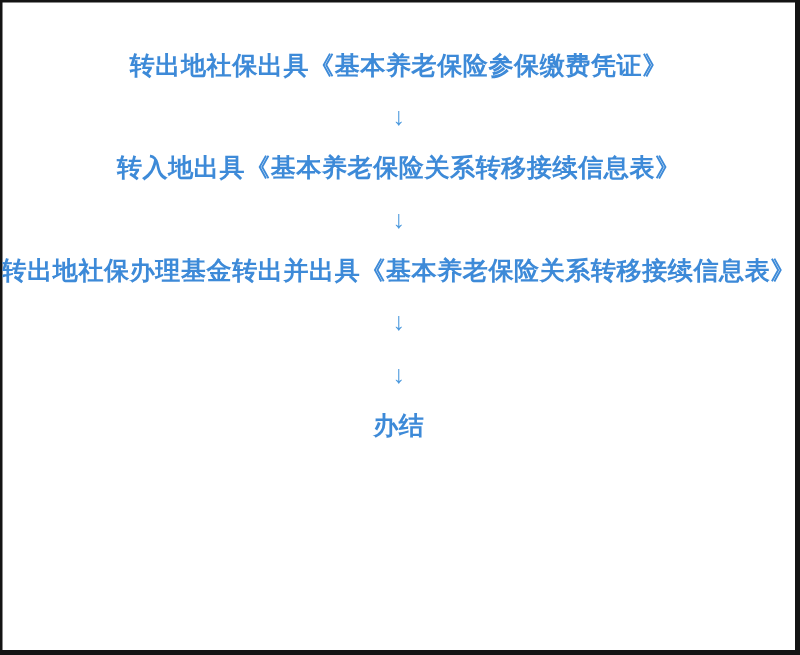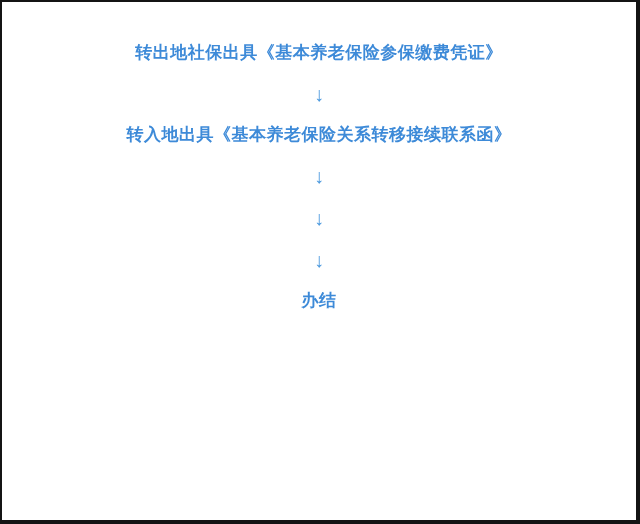--- a/index.html
+++ b/index.html
@@ -21,21 +21,21 @@
   }
   .flowchart {
     display: flex;
     flex-direction: column;
     align-items: center;
     gap: 22px;
     padding-top: 42px;
   }
   .flow-step {
     color: #3d8ad8;
-    font-size: 17px;
+    font-size: 20px;
     font-weight: bold;
     letter-spacing: 0.5px;
     line-height: 18px;
     text-align: center;
     white-space: nowrap;
   }
   .flow-arrow {
     color: #4d9ade;
     font-size: 20px;
     font-weight: bold;
@@ -46,24 +46,25 @@
 </head>
 <body>
 
 <div class="page-frame">
   <div class="flowchart">
 
     <div class="flow-step">转出地社保出具《基本养老保险参保缴费凭证》</div>
 
     <div class="flow-arrow">↓</div>
 
-    <div class="flow-step">转入地出具《基本养老保险关系转移接续联系函》</div>
+    <div class="flow-step">转入地出具《基本养老保险关系转移接续信息表》</div>
 
     <div class="flow-arrow">↓</div>
 
+    <div class="flow-step">转出地社保办理基金转出并出具《基本养老保险关系转移接续信息表》</div>
 
     <div class="flow-arrow">↓</div>
 
 
     <div class="flow-arrow">↓</div>
 
     <div class="flow-step">办结</div>
 
   </div>
 </div>

